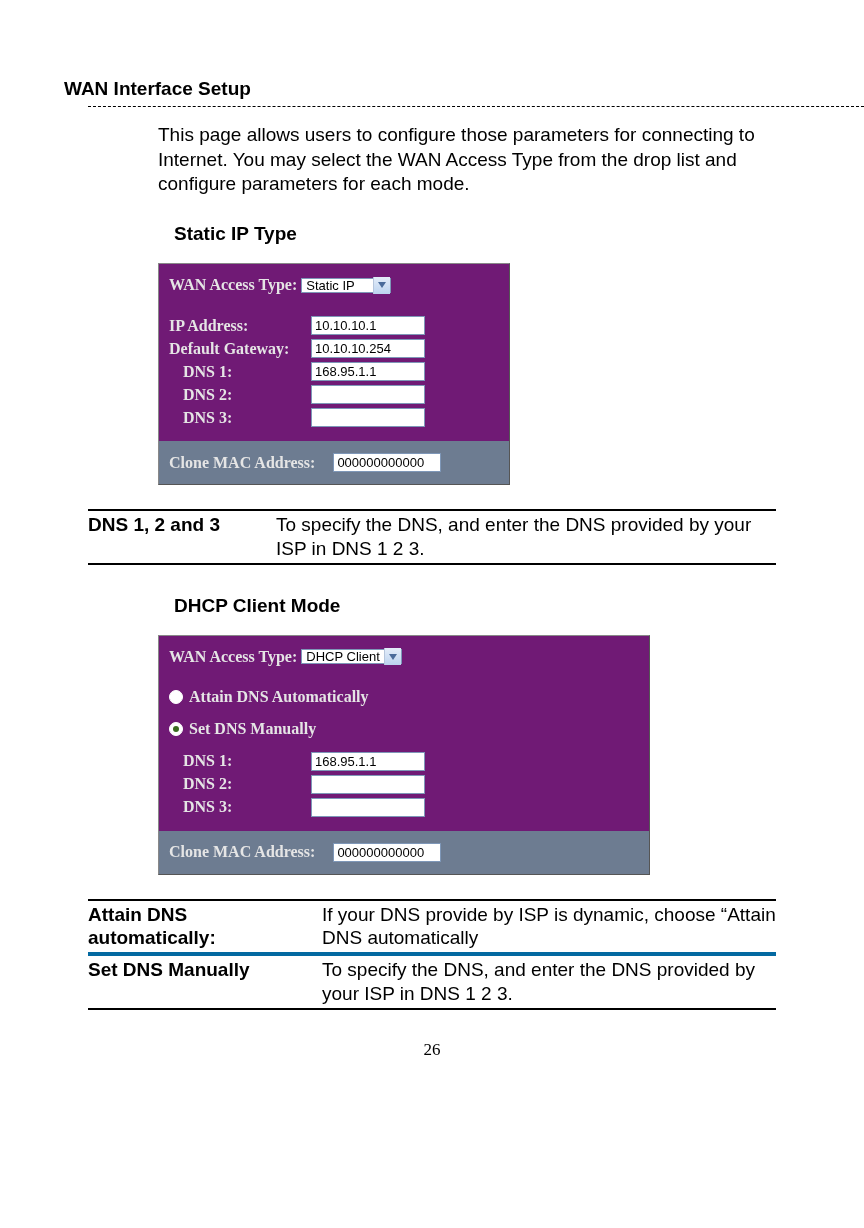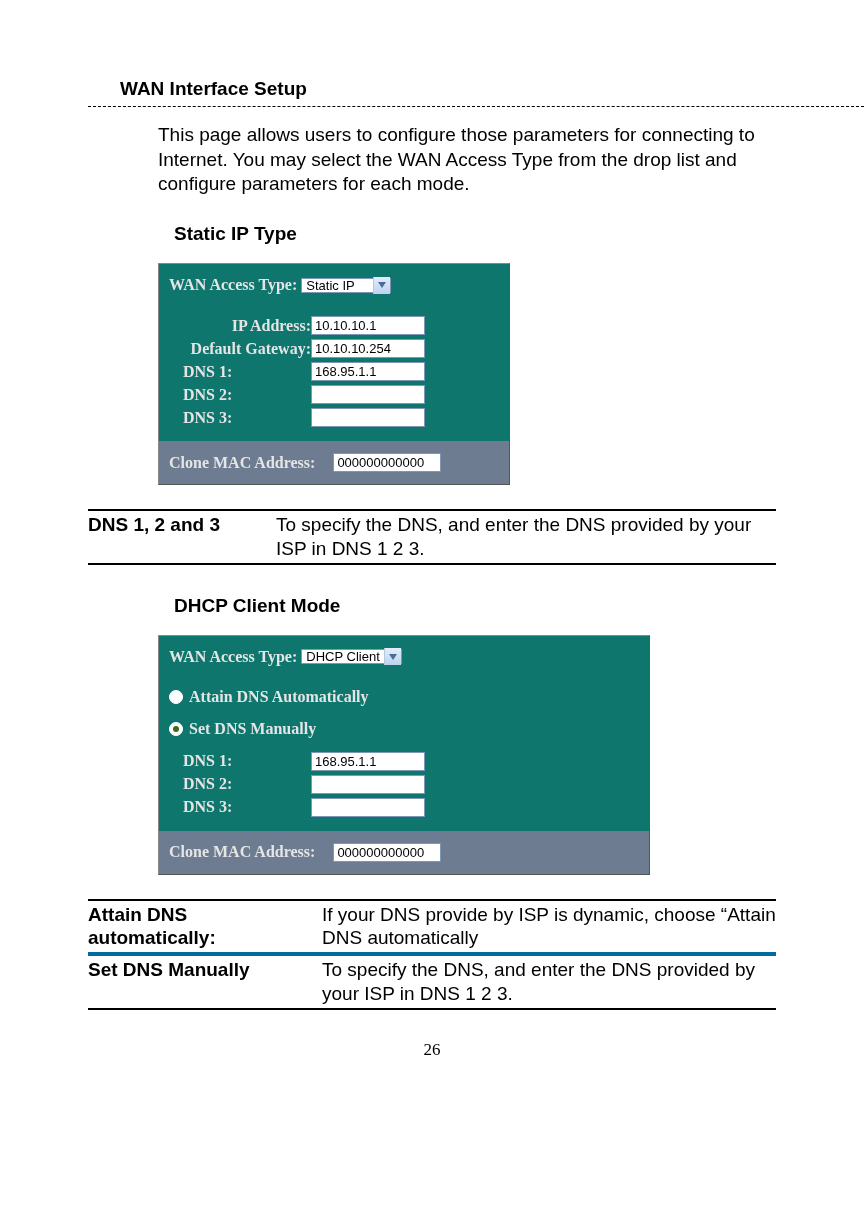--- a/index.html
+++ b/index.html
@@ -9,21 +9,21 @@
     background: #fff;
     color: #000;
     width: 864px;
   }
   .page {
     padding: 78px 0 0 0;
   }
   .section-title {
     font-size: 19px;
     font-weight: bold;
-    margin: 0 0 6px 120px;
+    margin: 0 0 6px 64px;
   }
   .dashed-line {
     border: none;
     border-top: 1px dashed #000;
     margin: 0 0 14px 88px;
   }
   .intro {
     font-size: 19px;
     line-height: 1.3;
     margin: 16px 90px 26px 158px;
@@ -38,21 +38,21 @@
   .panel {
     margin: 0 0 24px 158px;
     border: 1px solid #888;
     border-right-color: #555;
     border-bottom-color: #555;
     display: inline-block;
   }
   .panel.static { width: 350px; }
   .panel.dhcp   { width: 490px; }
   .panel-body {
-    background: #0f766e;
+    background: #701a75;
     padding: 8px 10px 10px 10px;
     color: #e5e5e5;
     font-family: Georgia, "Times New Roman", serif;
     font-size: 16px;
   }
   .panel-bottom {
     background: #6d7c91;
     padding: 8px 10px;
     color: #e5e5e5;
     font-family: Georgia, "Times New Roman", serif;
@@ -68,21 +68,20 @@
     white-space: pre;
   }
   .label-indent {
     padding-left: 14px;
     width: 128px;
     font-weight: bold;
   }
   .label-w {
     width: 142px;
     font-weight: bold;
-    text-align: right;
   }
   .txt-input {
     font-family: Arial, sans-serif;
     font-size: 13px;
     height: 17px;
     border: 1px solid #7e97b8;
     background: #fff;
     color: #000;
     padding: 0 3px;
     width: 106px;

